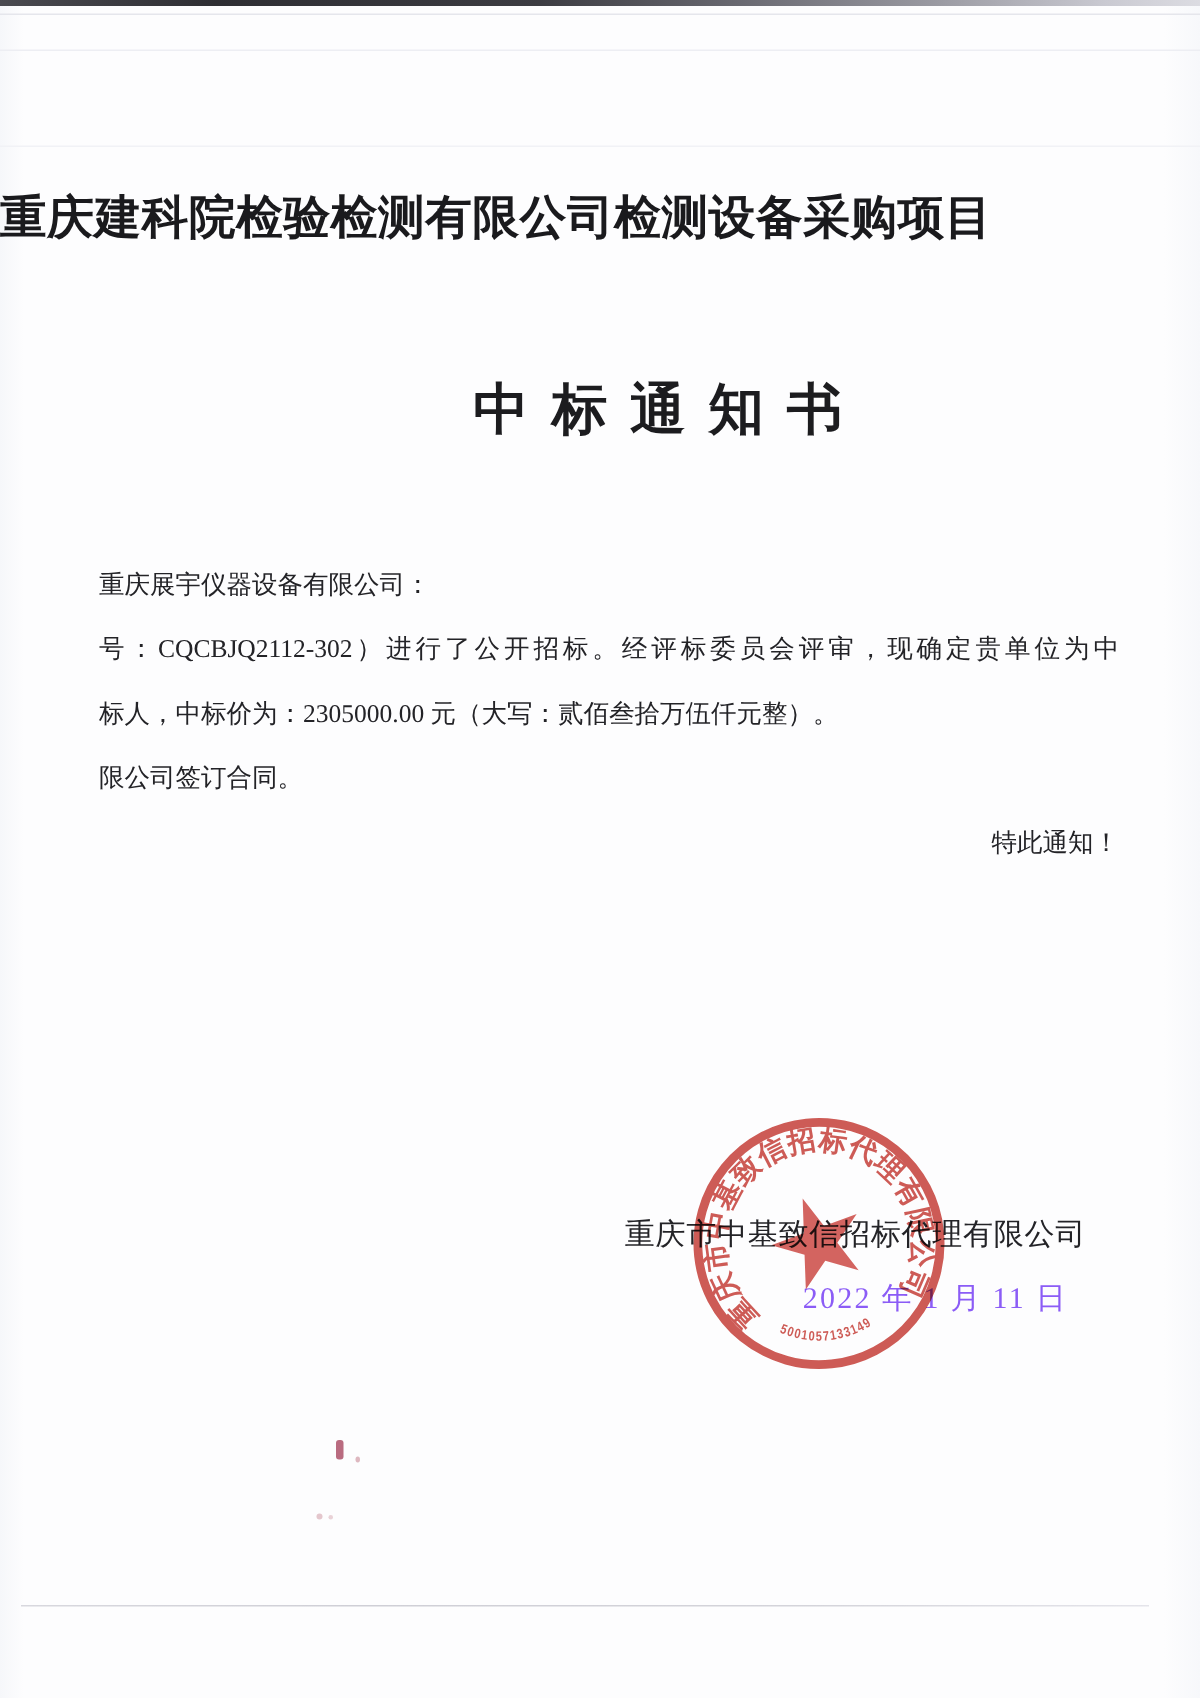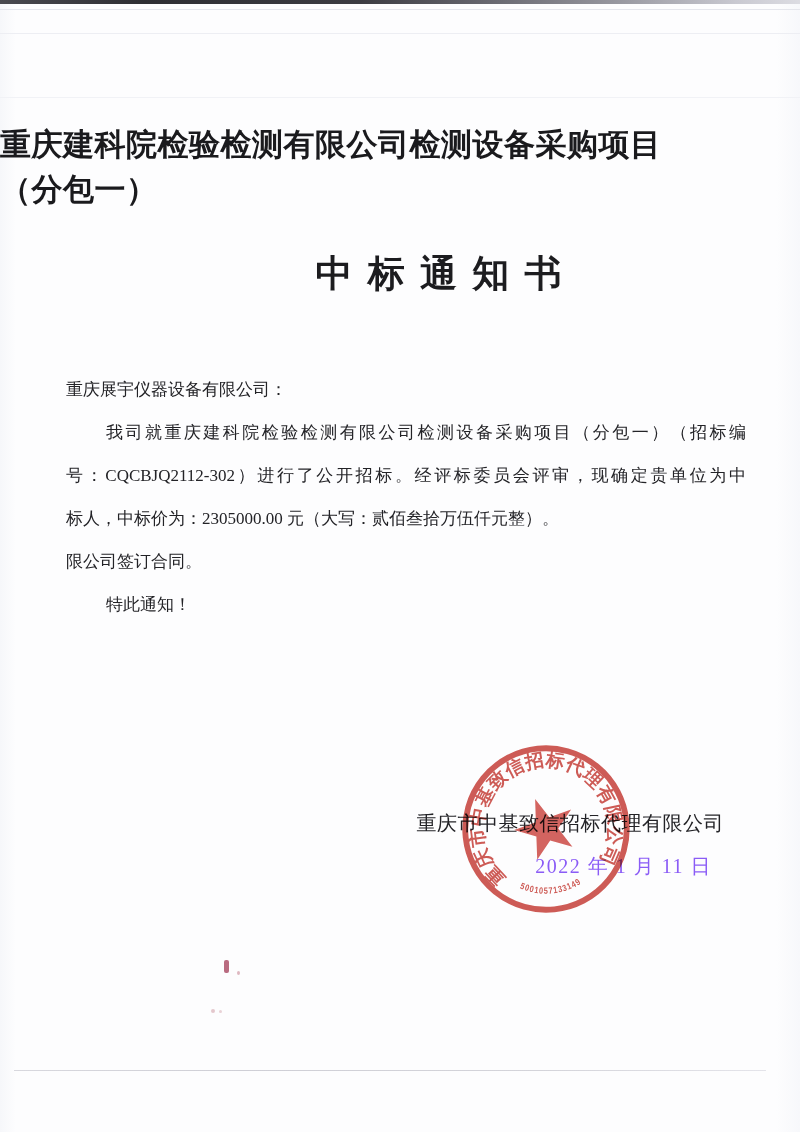--- a/index.html
+++ b/index.html
@@ -29,21 +29,21 @@
   }
   .heading{
     position:absolute;top:250px;left:0;width:100%;text-align:center;
     font-weight:700;font-size:37px;line-height:48px;color:#1c1c1f;letter-spacing:3px;padding-left:40px;
   }
   .body-block{
     position:absolute;left:66px;top:368px;width:680px;
     font-size:17px;line-height:43px;color:#232327;
   }
   .body-line{white-space:normal;}
-  .body-line.indent{text-indent:40px;}
+  .body-line.indent{text-indent:40px;text-align:right;}
   .body-line.fill{text-align:justify;text-align-last:justify;}
   .signature{
     position:absolute;top:810px;right:76px;
     font-size:20px;line-height:26px;color:#232327;letter-spacing:0.5px;
   }
   .date{
     position:absolute;top:853px;right:88px;
     font-size:20px;line-height:27px;color:#8b5cf6;letter-spacing:1.5px;
   }
   .seal{
@@ -61,28 +61,26 @@
   <div class="scan-line-b"></div>
   <div class="scan-line-c"></div>
   <div class="scan-bottom"></div>
   <div class="speck-1"></div>
   <div class="speck-2"></div>
   <div class="speck-3"></div>
   <div class="speck-4"></div>
 
   <div class="title">
     <div>重庆建科院检验检测有限公司检测设备采购项目</div>
-    <div>（分包一）</div>
   </div>
 
   <div class="heading">中 标 通 知 书</div>
 
   <div class="body-block">
     <div class="body-line">重庆展宇仪器设备有限公司：</div>
-    <div class="body-line indent fill">我司就重庆建科院检验检测有限公司检测设备采购项目（分包一）（招标编</div>
     <div class="body-line fill">号：CQCBJQ2112-302）进行了公开招标。经评标委员会评审，现确定贵单位为中</div>
     <div class="body-line">标人，中标价为：2305000.00 元（大写：贰佰叁拾万伍仟元整）。</div>
     <div class="body-line">限公司签订合同。</div>
     <div class="body-line indent">特此通知！</div>
   </div>
 
   <div class="signature">重庆市中基致信招标代理有限公司</div>
   <div class="date">2022 年 1 月 11 日</div>
 
   <svg class="seal" viewBox="0 0 160 160">

